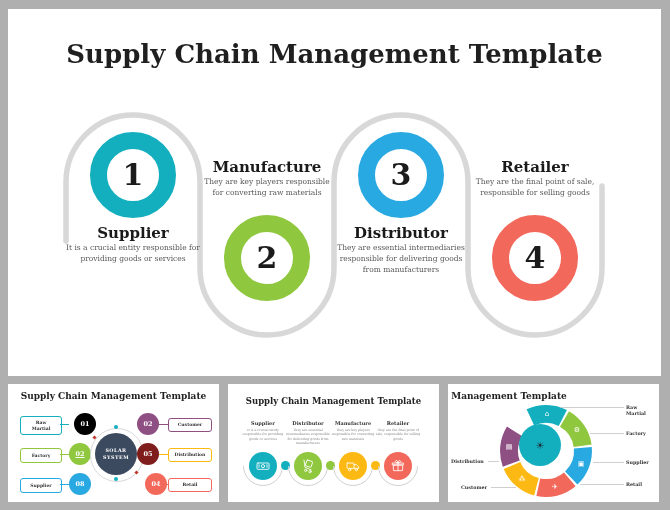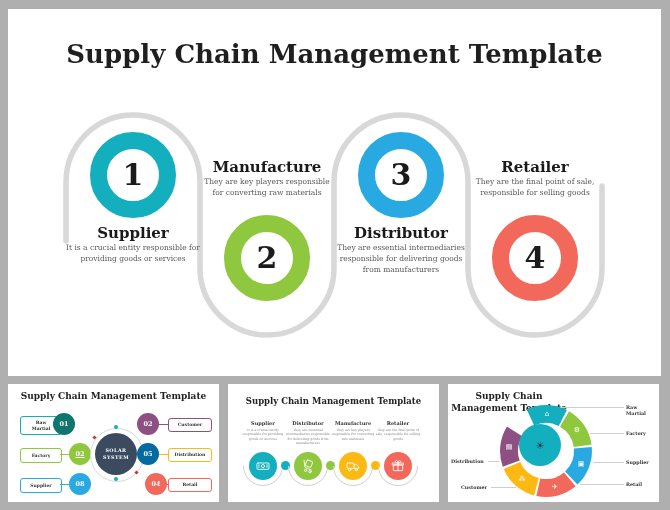--- a/index.html
+++ b/index.html
@@ -100,21 +100,21 @@
 
   <div class="thumb-row">
 
     <div class="thumb">
       <div class="thumb-title" style="top:7px;font-size:9px;">Supply Chain Management Template</div>
 
       <div class="t1-box" style="left: 12px; top: 32px; width: 40px; height: 17px; border-color: rgb(20, 175, 190);">
         <span style="width:24px;">Raw Martial</span>
       </div>
       <div class="t1-line" style="left: 52px; top: 40px; width: 9px; background: rgb(20, 175, 190);"></div>
-      <div class="t1-circle" style="left: 45px; top: 29px; background: #0f766e;">
+      <div class="t1-circle" style="left: 66px; top: 29px; background: #000000;">
         <span>01</span>
       </div>
 
       <div class="t1-box" style="left: 12px; top: 64px; width: 40px; height: 13px; border-color: rgb(143, 199, 62);">
         <span>Factory</span>
       </div>
       <div class="t1-line" style="left: 52px; top: 70px; width: 9px; background: rgb(143, 199, 62);"></div>
       <div class="t1-circle" style="left: 61px; top: 59px; background: rgb(143, 199, 62); text-decoration: underline;">
         <span>02</span>
       </div>
@@ -138,21 +138,21 @@
       <div class="t1-tri" style="left: 127px; top: 87px; background: rgb(192, 57, 43);"></div>
 
       <div class="t1-circle" style="left: 129px; top: 29px; background: rgb(142, 79, 131);">
         <span>02</span>
       </div>
       <div class="t1-line" style="left: 151px; top: 40px; width: 9px; background: rgb(142, 79, 131);"></div>
       <div class="t1-box" style="left: 160px; top: 34px; width: 42px; height: 12px; border-color: rgb(142, 79, 131);">
         <span>Customer</span>
       </div>
 
-      <div class="t1-circle" style="left: 129px; top: 59px; background: #0369a1; align-items: center;">
+      <div class="t1-circle" style="left: 129px; top: 59px; background: #7f1d1d; align-items: center;">
         <span>05</span>
       </div>
       <div class="t1-line" style="left: 151px; top: 70px; width: 9px; background: rgb(253, 185, 19);"></div>
       <div class="t1-box" style="left: 160px; top: 64px; width: 42px; height: 12px; border-color: rgb(253, 185, 19);">
         <span>Distribution</span>
       </div>
 
       <div class="t1-circle" style="left: 129px; top: 89px; background: rgb(242, 105, 92); margin-left: 8px;">
         <span>04</span>
       </div>
@@ -219,21 +219,20 @@
           <rect x="5" y="10.5" width="14" height="8.5" rx="1"></rect>
           <path d="M4 7.5 h16 v3 H4 z"></path>
           <path d="M12 7.5 v11.5"></path>
           <path d="M12 7.5 C9 7.5 6.8 5.5 8.8 4 C10.8 3 12 5.5 12 7.5 C12 5.5 13.2 3 15.2 4 C17.2 5.5 15 7.5 12 7.5"></path>
         </svg>
       </div>
     </div>
 
     <div class="thumb">
       <div class="t3-title">
-        <div>Supply Chain</div>
         <div>Management Template</div>
       </div>
 
       <svg style="position:absolute;left:0;top:0;" width="211" height="118" viewBox="0 0 211 118">
         <path d="M 78.6 25.3 A 46 46 0 0 1 118.9 26.0 L 110.7 42.1 A 28 28 0 0 0 86.2 41.6 Z" style="fill: rgb(20, 175, 190);"></path>
         <path d="M 121 27.2 A 46 46 0 0 1 143.6 60.6 L 125.7 63.1 A 28 28 0 0 0 112 42.8 Z" style="fill: rgb(143, 199, 62);"></path>
         <path d="M 143.8 63.0 A 46 46 0 0 1 129.4 100.6 L 117.1 87.5 A 28 28 0 0 0 125.9 64.6 Z" style="fill: rgb(41, 169, 225);"></path>
         <path d="M 127.6 102.2 A 46 46 0 0 1 88.4 112.0 L 92.2 94.4 A 28 28 0 0 0 116.0 88.4 Z" style="fill: rgb(242, 105, 92);"></path>
         <path d="M 86.1 111.4 A 46 46 0 0 1 55.7 85.0 L 72.2 77.9 A 28 28 0 0 0 90.8 94.0 Z" style="fill: rgb(253, 185, 19);"></path>
         <path d="M 54.8 82.7 A 46 46 0 0 1 59.0 42.6 L 74.3 52.2 A 28 28 0 0 0 71.7 76.6 Z" style="fill: rgb(142, 79, 131);"></path>

